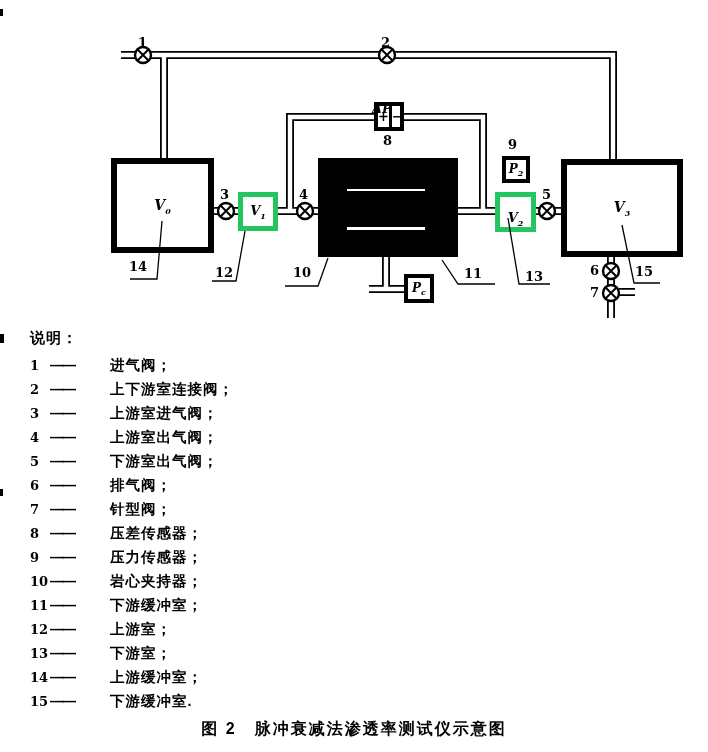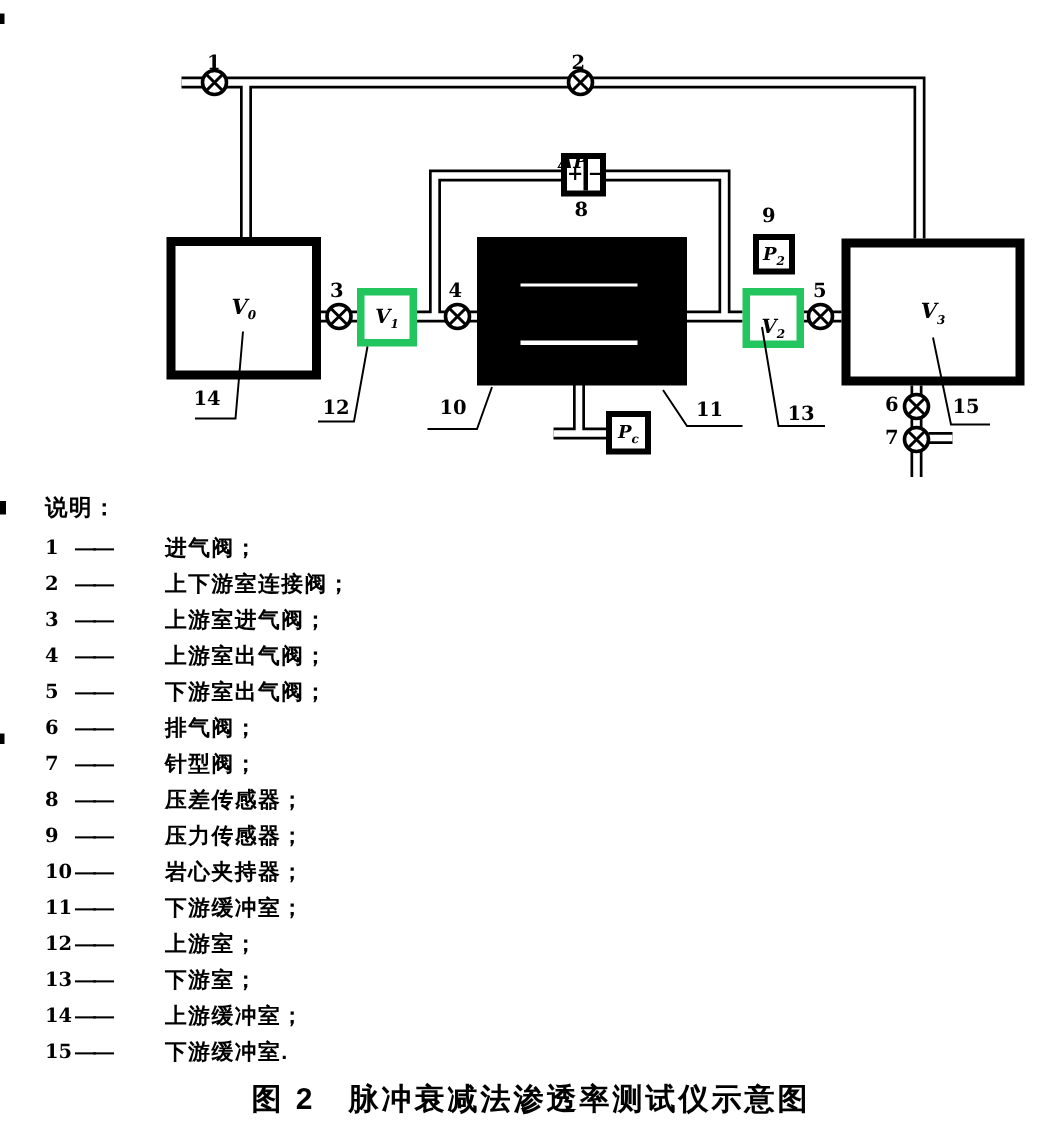--- a/index.html
+++ b/index.html
@@ -25,21 +25,21 @@
   .marker{position:absolute;z-index:4;font-family:"DejaVu Serif",serif;
           font-weight:bold;font-size:13px;line-height:1;}
   .legend{position:absolute;left:30px;top:329px;width:420px;z-index:5;}
   .legend-title{font-weight:bold;font-size:15px;height:24px;letter-spacing:1px;}
   .legend-row{height:24px;display:flex;align-items:center;}
   .lnum{display:inline-block;width:20px;font-family:"DejaVu Serif",serif;
         font-weight:bold;font-size:13px;flex:0 0 20px;}
   .ldash{font-weight:bold;font-size:14px;letter-spacing:-2px;margin-right:4px;white-space:nowrap;}
   .llabel{font-weight:bold;font-size:14.5px;letter-spacing:1px;margin-left:32px;}
   .caption{position:absolute;left:0;top:719px;width:708px;text-align:center;
-           font-weight:bold;font-size:20px;letter-spacing:2px;z-index:5;}
+           font-weight:bold;font-size:16px;letter-spacing:2px;z-index:5;}
   .artifact{position:absolute;background:#000;z-index:6;}
 </style>
 </head>
 <body>
 
 <div class="page">
 
   <div class="diagram">
 
     <svg class="pipes-svg" width="708" height="330">

